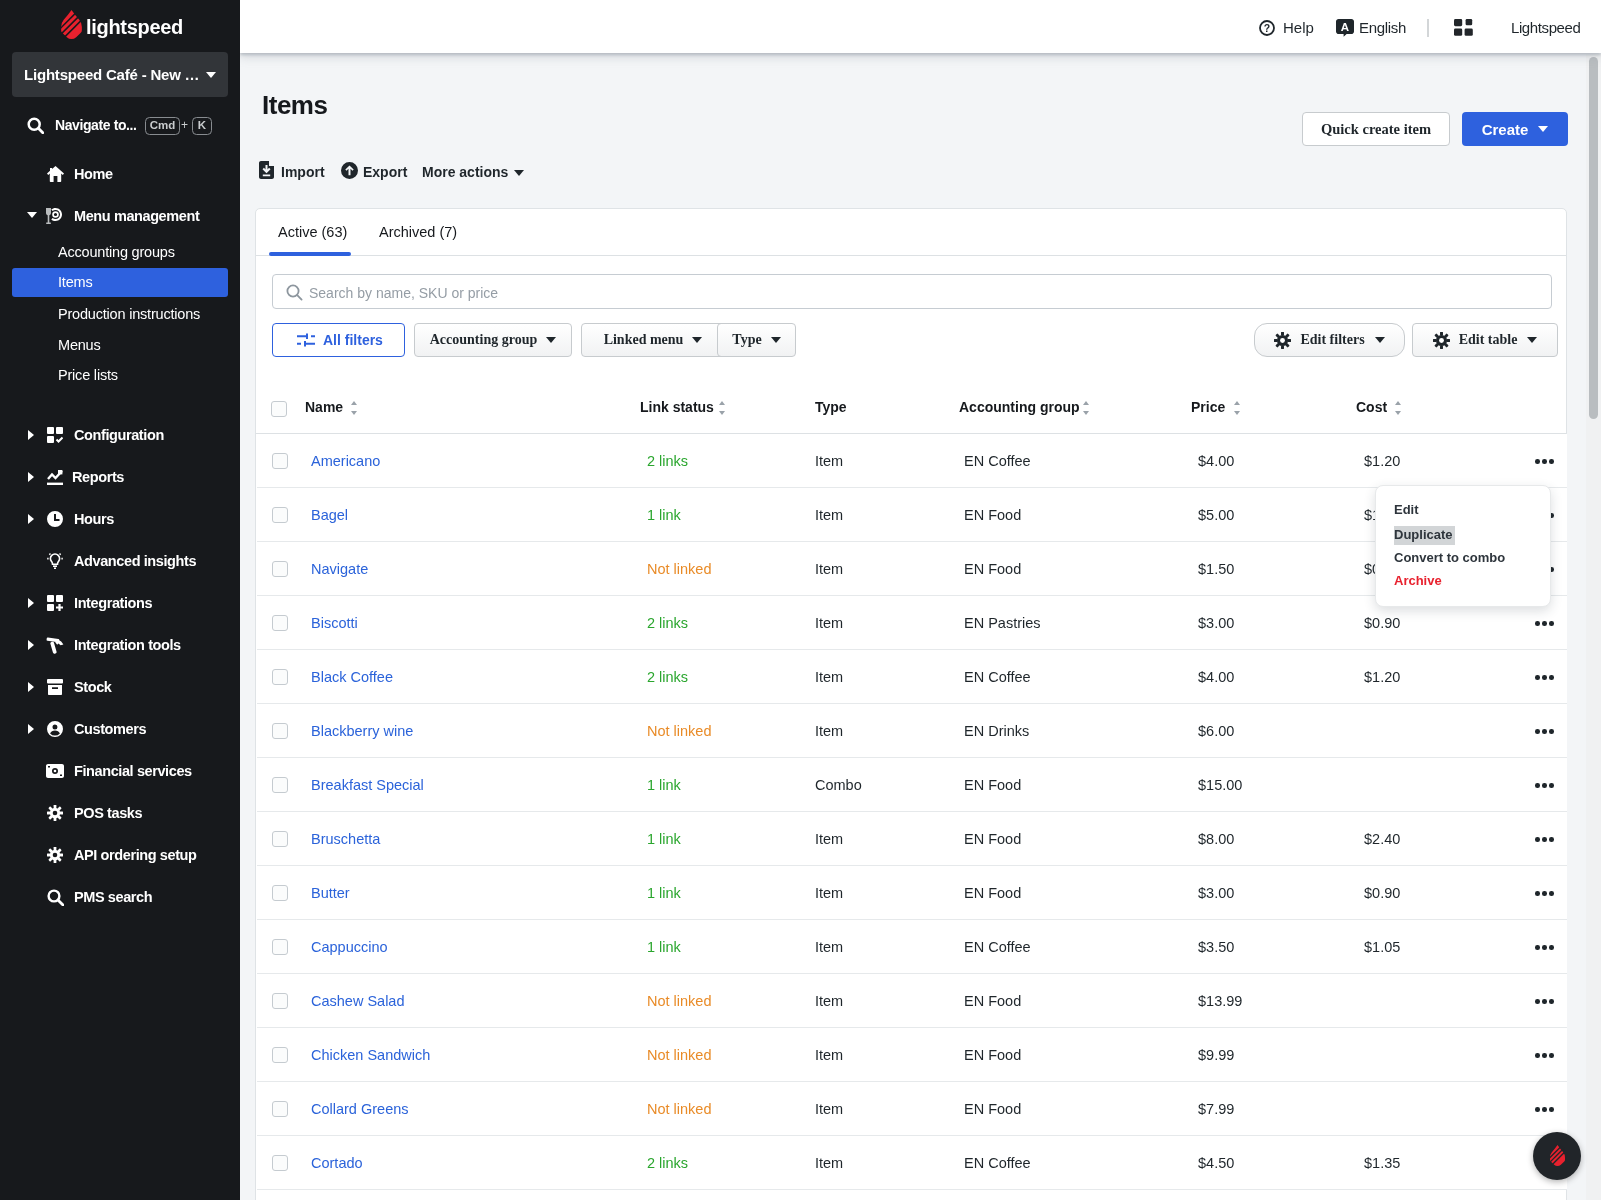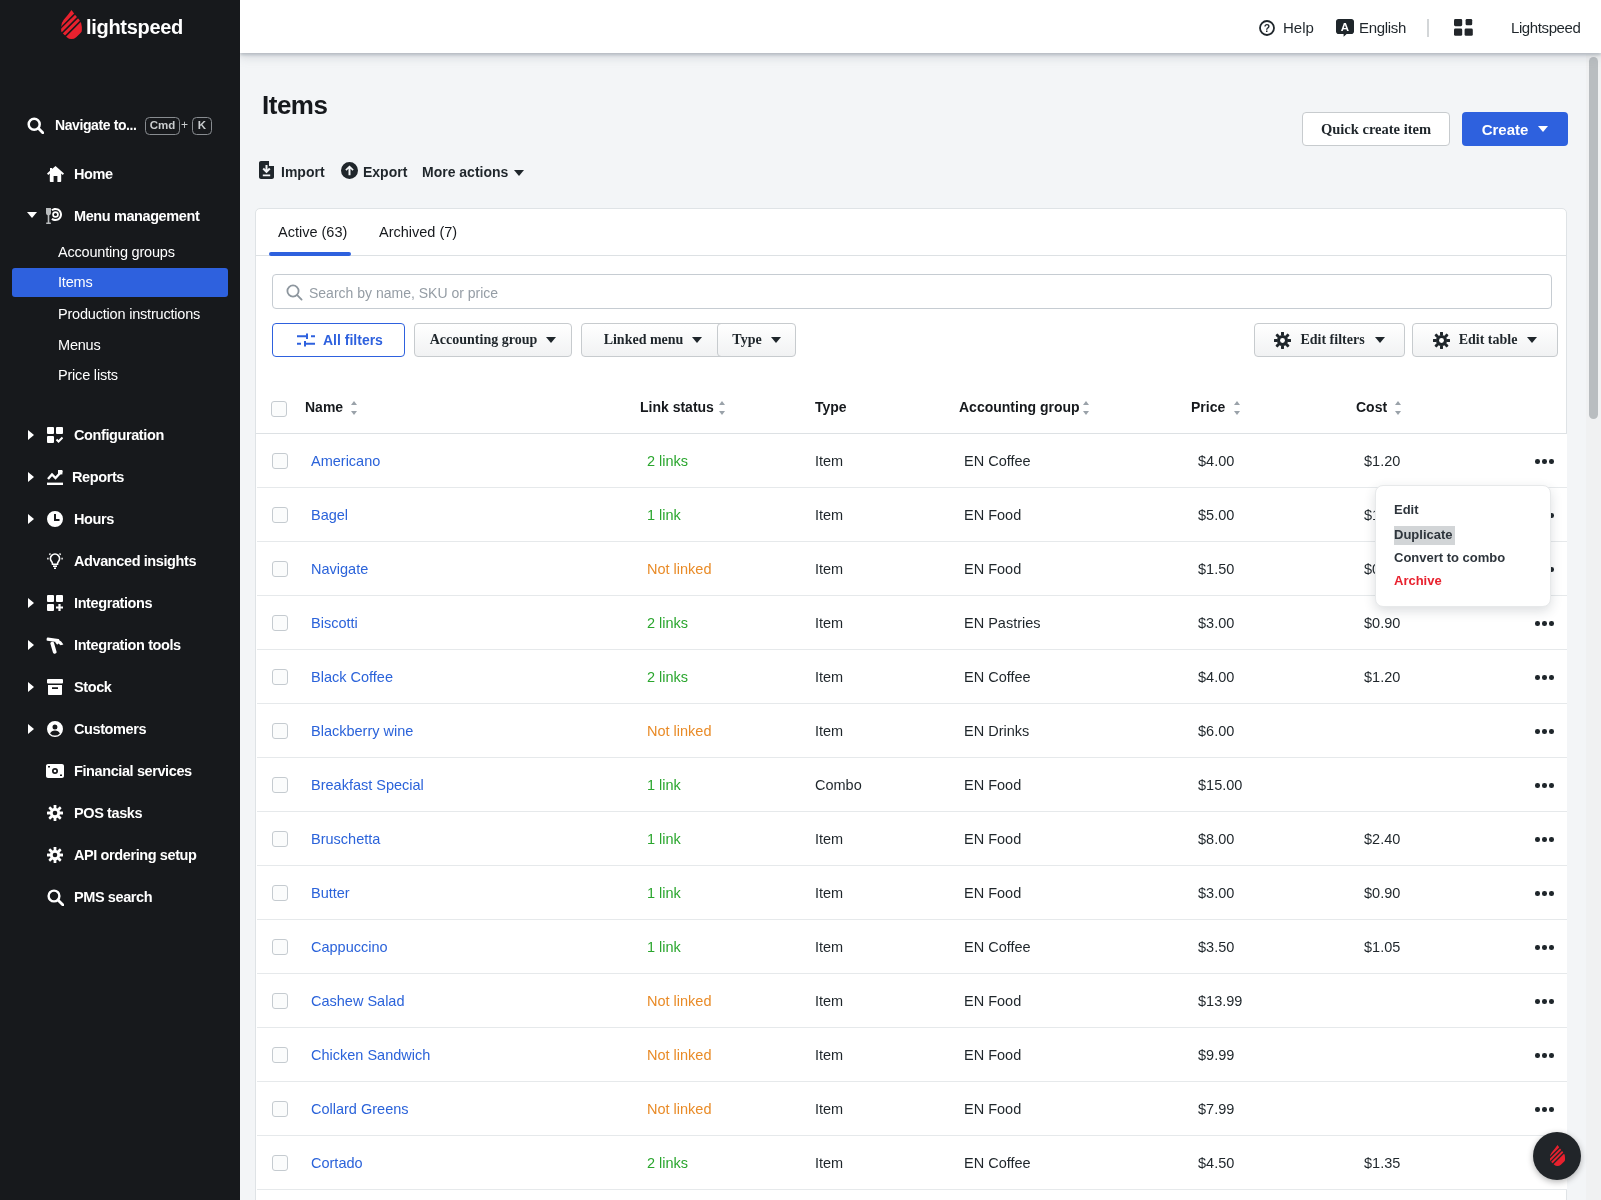--- a/index.html
+++ b/index.html
@@ -77,20 +77,24 @@
   <svg class="abs" style="left:61px;top:10px" width="21" height="29" viewBox="0 0 20 28">
     <path fill="#e8212e" d="M10 0 Q13.5 5 17.5 9.5 Q20 12.5 20 16.5 L20 19.5 Q20 21 19 22 L14.5 26.2 Q12.5 28 10 28 Q7.5 28 5.5 26.2 L1 22 Q0 21 0 19.5 L0 16.5 Q0 12.5 2.5 9.5 Q6.5 5 10 0 Z"></path>
     <g fill="#17191c" transform="rotate(-45 10 15)">
         <rect x="-4" y="8.6" width="28" height="1.5"></rect>
         <rect x="-4" y="13" width="28" height="1.5"></rect>
         <rect x="-4" y="17.4" width="28" height="1.5"></rect>
       </g>
   </svg>
   <div class="abs" style="left:86px;top:16px;font-size:20px;font-weight:700;letter-spacing:-.3px;color:#fff;">lightspeed</div>
 
+  <div class="abs" style="left:12px;top:52px;width:216px;height:45px;background:#323539;border-radius:4px;">
+    <div class="abs" style="left:12px;top:14px;font-size:15px;font-weight:700;letter-spacing:-.2px;color:#fff;">Lightspeed Café - New …</div>
+    <div class="abs" style="right:12px;top:20px;border-left:5px solid transparent;border-right:5px solid transparent;border-top:6px solid #fff;"></div>
+  </div>
 
   <svg class="abs" style="left:27px;top:117px" width="17" height="17" viewBox="0 0 17 17">
       <circle cx="7.2" cy="7.2" r="5.5" fill="none" stroke="#fff" stroke-width="2.5"></circle>
       <line x1="11.6" y1="11.6" x2="15.8" y2="15.8" stroke="#fff" stroke-width="2.8" stroke-linecap="round"></line>
     </svg>
   <div class="abs" style="left:55px;top:117px;font-size:14px;font-weight:700;letter-spacing:-.4px;color:#fff;">Navigate to...</div>
   <div class="abs" style="left:145px;top:117px;width:35px;height:18px;border:1.5px solid #888c90;border-radius:4.5px;color:#c9ccce;font-size:11.5px;font-weight:700;text-align:center;line-height:15px;">Cmd</div>
   <div class="abs" style="left:181px;top:118px;color:#c9ccce;font-size:12px;">+</div>
   <div class="abs" style="left:192px;top:117px;width:20px;height:18px;border:1.5px solid #888c90;border-radius:4.5px;color:#c9ccce;font-size:11.5px;font-weight:700;text-align:center;line-height:15px;">K</div>
 
@@ -227,21 +231,21 @@
     <svg style="margin-left:24px" width="18" height="14" viewBox="0 0 18 14">
         <g stroke="#2e61de" stroke-width="2" fill="none">
           <path d="M0 3.2 L10 3.2 M14 3.2 L18 3.2 M10 0.4 L10 6 M0 10.8 L4 10.8 M8 10.8 L18 10.8 M8 8 L8 13.6"></path>
         </g>
       </svg>
     <span style="margin-left:8px;font-size:14px;font-weight:700;color:#2e61de;">All filters</span>
   </div>
   <div class="btn abs" style="left:158px;top:114px;width:158px;height:34px;">Accounting group<span style="display:inline-block;margin-left:9px;border-left:5px solid transparent;border-right:5px solid transparent;border-top:6px solid #1f262b;"></span></div>
   <div class="btn abs" style="left:325px;top:114px;width:144px;height:34px;">Linked menu<span style="display:inline-block;margin-left:9px;border-left:5px solid transparent;border-right:5px solid transparent;border-top:6px solid #1f262b;"></span></div>
   <div class="btn abs" style="left:461px;top:114px;width:79px;height:34px;">Type<span style="display:inline-block;margin-left:9px;border-left:5px solid transparent;border-right:5px solid transparent;border-top:6px solid #1f262b;"></span></div>
-  <div class="btn abs" style="left:998px;top:114px;width:151px;height:34px;"><svg style="margin-right:9px" width="17" height="17" viewBox="0 0 16 16">
+  <div class="btn abs" style="left:998px;top:114px;width:151px;height:34px;border-radius:13px;"><svg style="margin-right:9px" width="17" height="17" viewBox="0 0 16 16">
         <g fill="#1f262b">
           <circle cx="8" cy="8" r="5.2"></circle>
           <rect x="6.6" y="-0.2" width="2.8" height="3.6" rx="0.8"></rect>
           <rect x="6.6" y="-0.2" width="2.8" height="3.6" rx="0.8" transform="rotate(45 8 8)"></rect>
           <rect x="6.6" y="-0.2" width="2.8" height="3.6" rx="0.8" transform="rotate(90 8 8)"></rect>
           <rect x="6.6" y="-0.2" width="2.8" height="3.6" rx="0.8" transform="rotate(135 8 8)"></rect>
           <rect x="6.6" y="-0.2" width="2.8" height="3.6" rx="0.8" transform="rotate(180 8 8)"></rect>
           <rect x="6.6" y="-0.2" width="2.8" height="3.6" rx="0.8" transform="rotate(225 8 8)"></rect>
           <rect x="6.6" y="-0.2" width="2.8" height="3.6" rx="0.8" transform="rotate(270 8 8)"></rect>
           <rect x="6.6" y="-0.2" width="2.8" height="3.6" rx="0.8" transform="rotate(315 8 8)"></rect>

